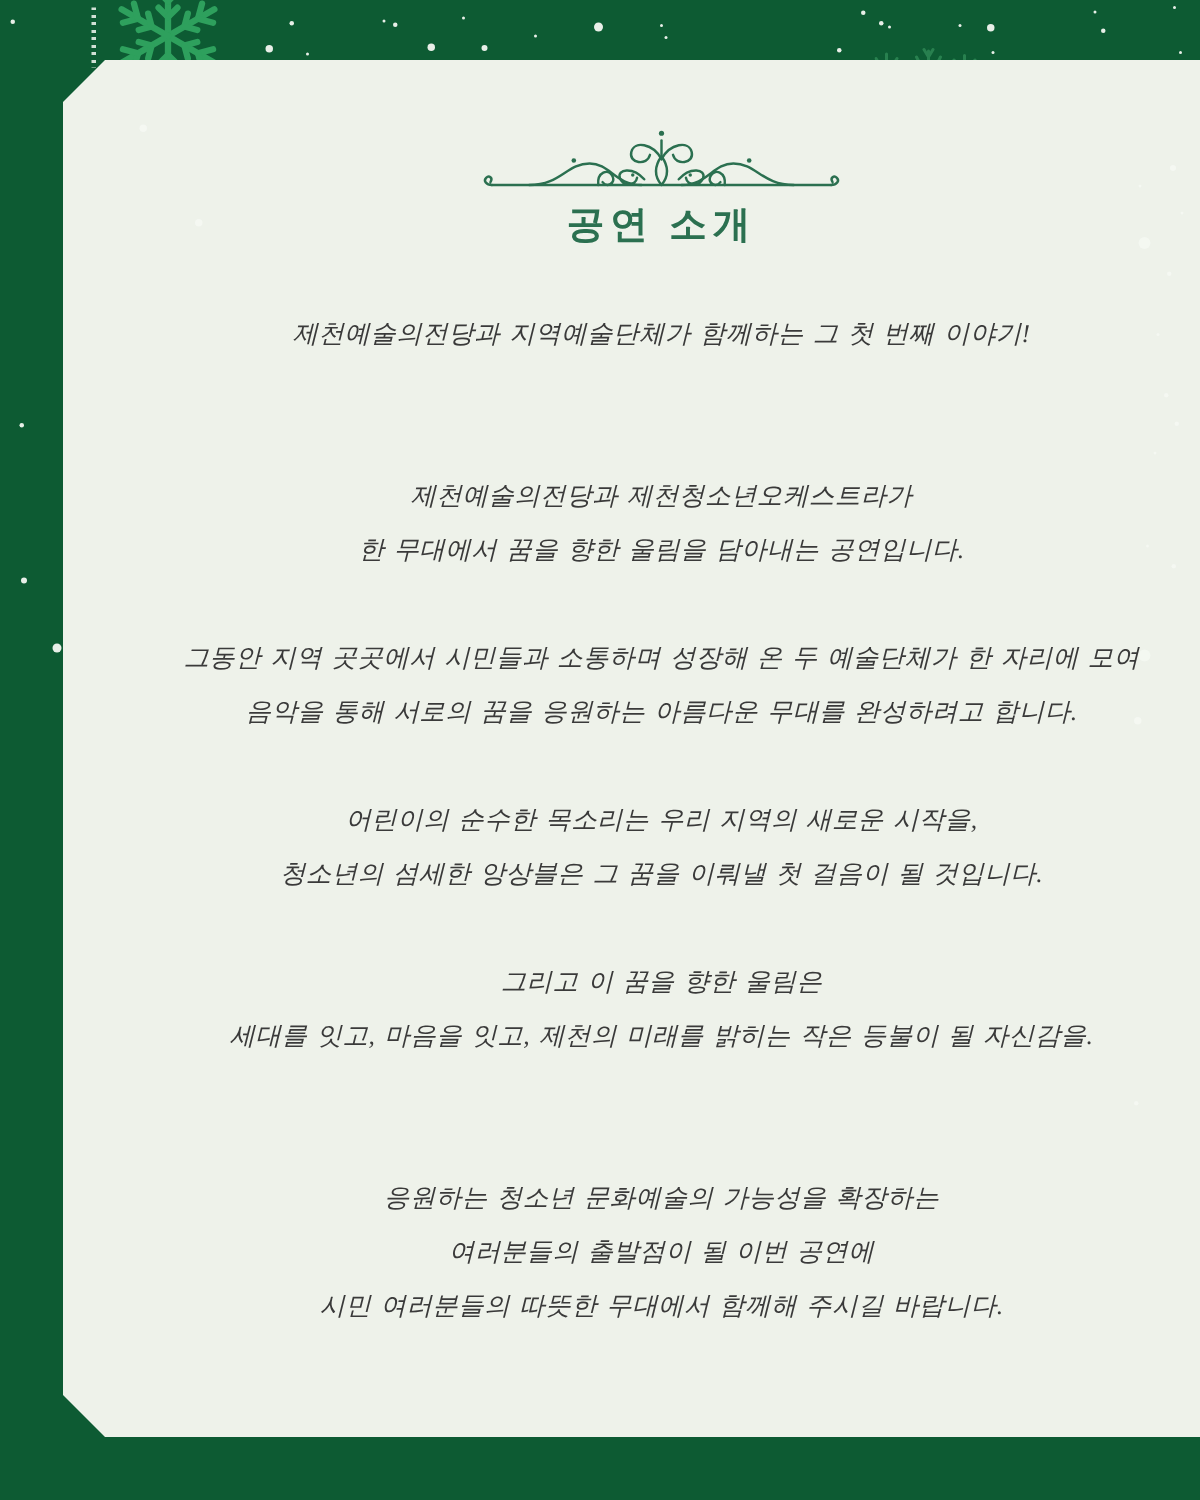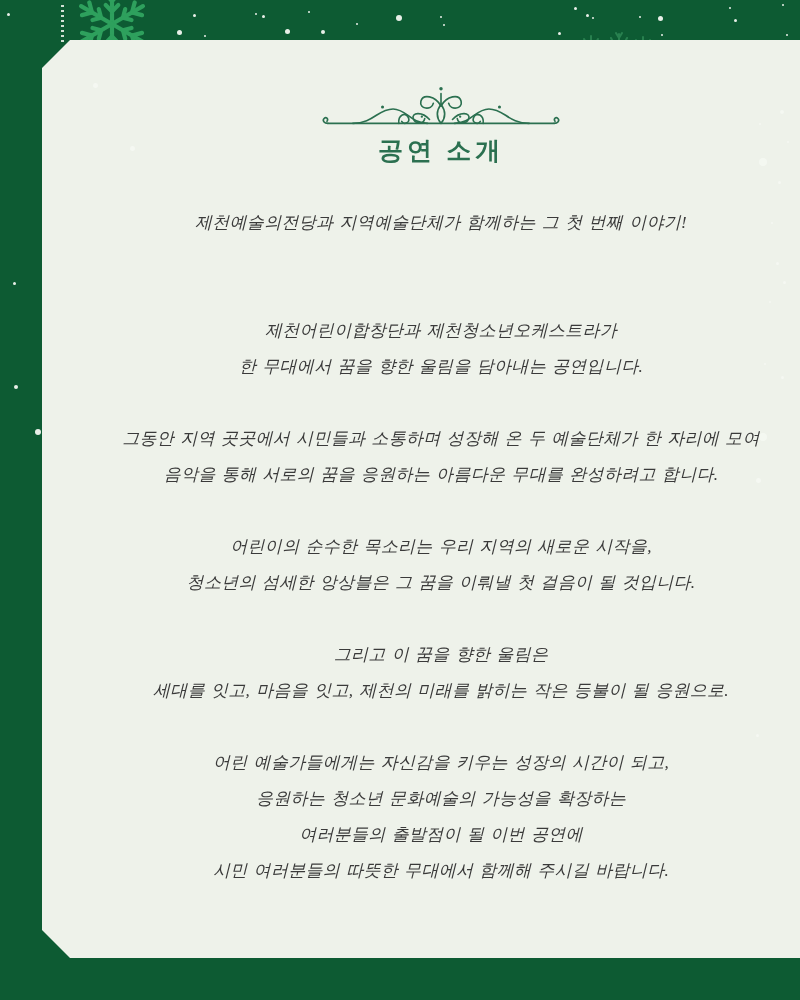--- a/index.html
+++ b/index.html
@@ -186,25 +186,25 @@
       <path d="M132 20 V9"></path>
       <circle cx="132" cy="4" r="1.8" fill="currentColor" stroke="none"></circle>
       <circle cx="112" cy="33" r="1.2" fill="currentColor" stroke="none"></circle>
       <circle cx="152" cy="33" r="1.2" fill="currentColor" stroke="none"></circle>
     </svg>
 
     <h1 class="page-title">공연 소개</h1>
 
     <div class="paragraphs" id="paragraphs">
         <p><span>제천예술의전당과 지역예술단체가 함께하는 그 첫 번째 이야기!</span></p>
-        <p><br><span>제천어린이합창단과 제천청소년오케스트라가</span><br><span>한 무대에서 꿈을 향한 울림을 담아내는 공연입니다.</span></p>
+        <p><br><span>제천예술의전당과 제천청소년오케스트라가</span><br><span>한 무대에서 꿈을 향한 울림을 담아내는 공연입니다.</span></p>
         <p><span>그동안 지역 곳곳에서 시민들과 소통하며 성장해 온 두 예술단체가 한 자리에 모여</span><br><span>음악을 통해 서로의 꿈을 응원하는 아름다운 무대를 완성하려고 합니다.</span></p>
         <p><span>어린이의 순수한 목소리는 우리 지역의 새로운 시작을,</span><br><span>청소년의 섬세한 앙상블은 그 꿈을 이뤄낼 첫 걸음이 될 것입니다.</span></p>
-        <p><span>그리고 이 꿈을 향한 울림은</span><br><span>세대를 잇고, 마음을 잇고, 제천의 미래를 밝히는 작은 등불이 될 응원으로.</span></p>
-        <p><span>어린 예술가들에게는 자신감을 키우는 성장의 시간이 되고,</span><br><span>응원하는 청소년 문화예술의 가능성을 확장하는</span><br><span>여러분들의 출발점이 될 이번 공연에</span><br><span>시민 여러분들의 따뜻한 무대에서 함께해 주시길 바랍니다.</span></p>
+        <p><span>그리고 이 꿈을 향한 울림은</span><br><span>세대를 잇고, 마음을 잇고, 제천의 미래를 밝히는 작은 등불이 될 자신감을.</span></p>
+        <p><br><span>응원하는 청소년 문화예술의 가능성을 확장하는</span><br><span>여러분들의 출발점이 될 이번 공연에</span><br><span>시민 여러분들의 따뜻한 무대에서 함께해 주시길 바랍니다.</span></p>
       </div>
   </div>
 </div>
 
 <div class="snow-layer">
   <div class="dotted-line"></div>
 <div class="snow-dot" style="left: 6.5px; top: 12.5px; width: 3px; height: 3px; opacity: 0.95;"></div>
     <div class="snow-dot" style="left: 92.5px; top: 82.5px; width: 5px; height: 5px; opacity: 0.95;"></div>
     <div class="snow-dot" style="left: 129.5px; top: 145.5px; width: 5px; height: 5px; opacity: 0.95;"></div>
     <div class="snow-dot" style="left: 12.5px; top: 281.5px; width: 3px; height: 3px; opacity: 0.95;"></div>

